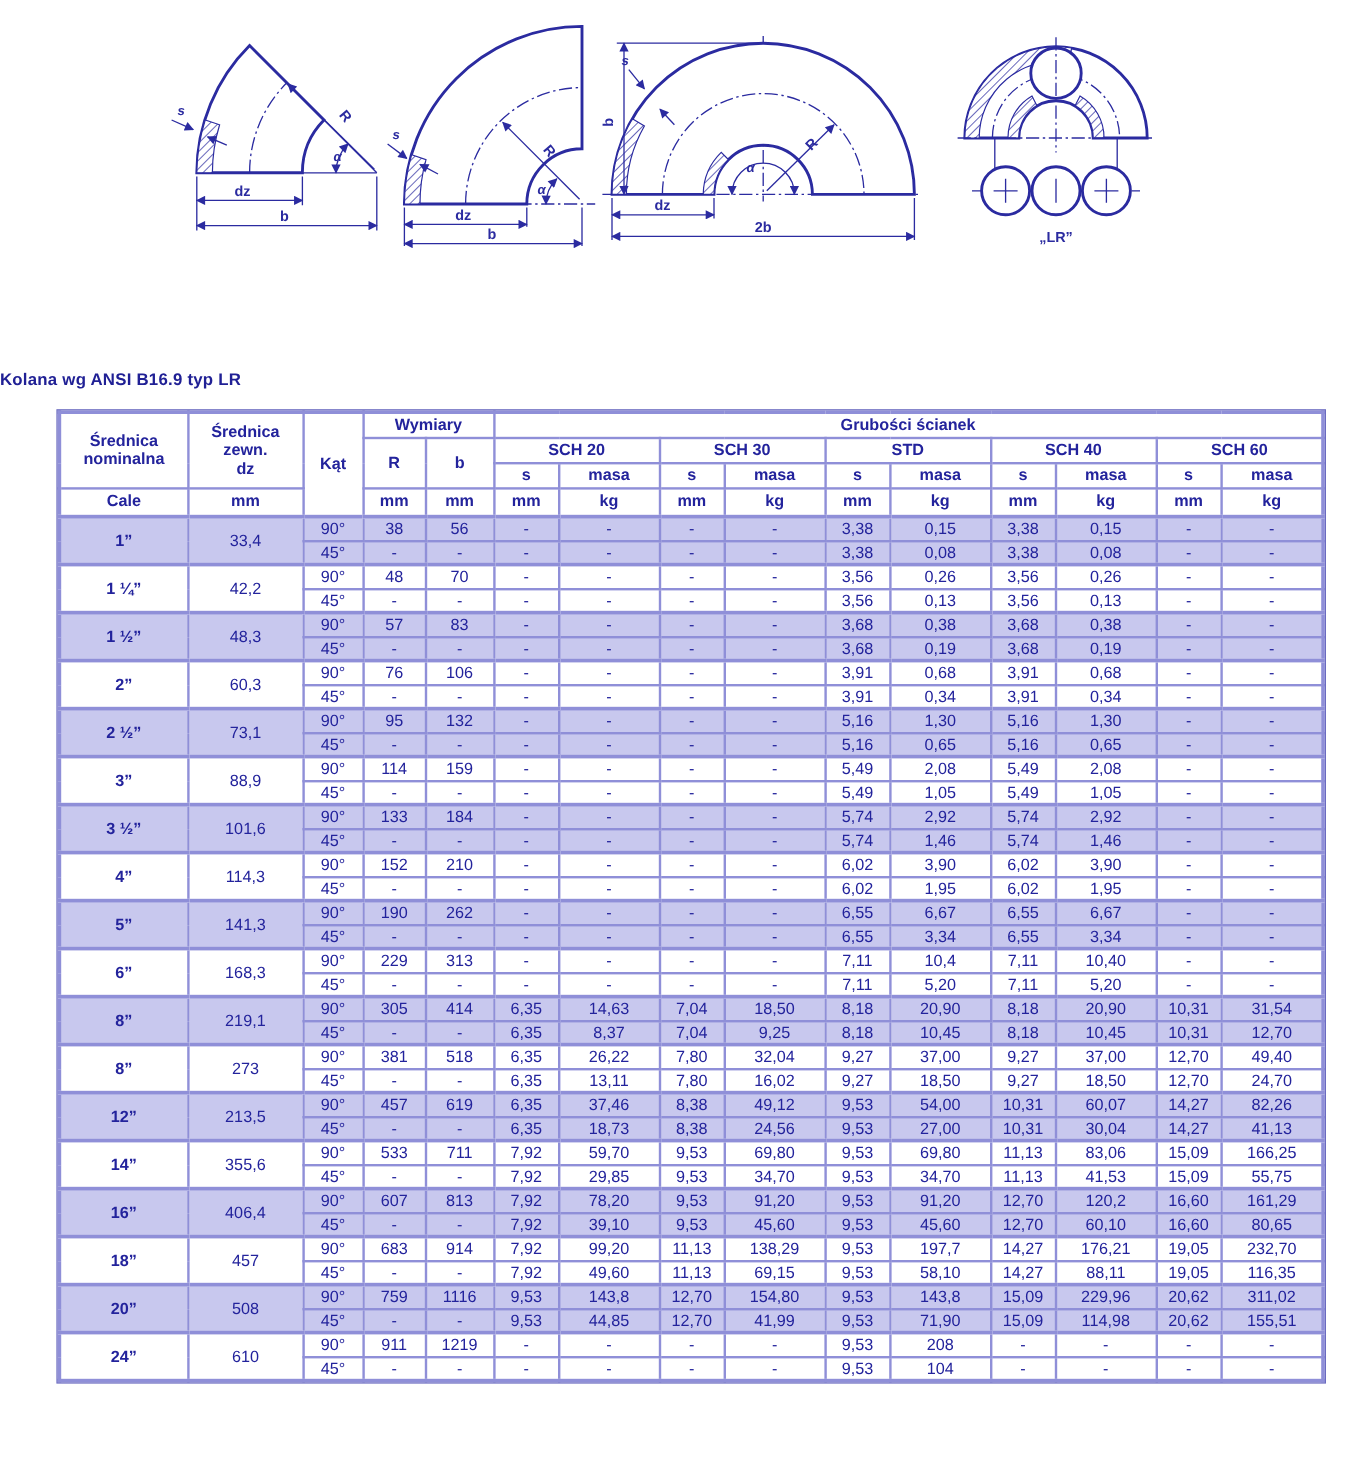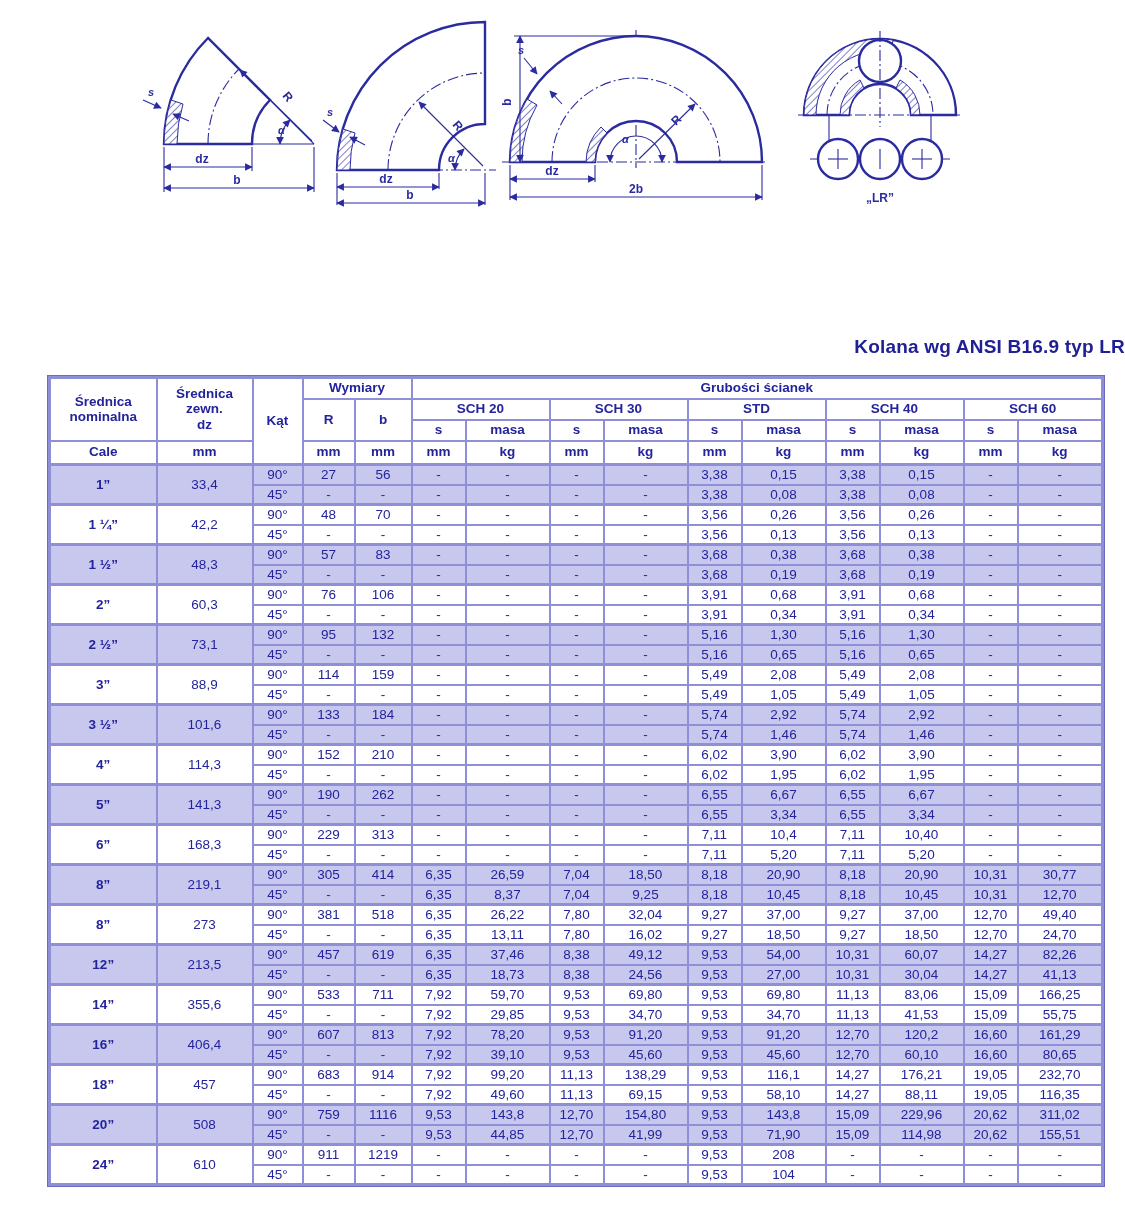--- a/index.html
+++ b/index.html
@@ -29,23 +29,23 @@
   .tk{stroke:var(--draw);stroke-width:2.4;fill:#ffffff;}
   .tn{stroke:var(--draw);stroke-width:1.1;fill:none;}
   .ht{stroke:var(--draw);stroke-width:1;}
   .dd{stroke-dasharray:11 3 2 3;}
   .dim{stroke:var(--draw);stroke-width:1.1;fill:none;}
   .drawings text{fill:var(--draw);font-family:"Liberation Sans",sans-serif;font-size:12px;font-weight:bold;}
   .drawings text.it{font-style:italic;font-weight:bold;font-size:11px;}
   .lr-label{font-size:14px;}
   
   .title{
-    margin-top:116px;
-    text-align:right;
-    font-size:19px;
+    margin-top:88px;
+    text-align:left;
+    font-size:14px;
     font-weight:bold;
     color:#202095;
     letter-spacing:0.2px;
   }
   
   table{
     border-collapse:collapse;
     table-layout:fixed;
     width:1053px;
     margin:18px 0 0 48px;
@@ -267,21 +267,21 @@
       <th>kg</th>
       <th>mm</th>
       <th>kg</th>
     </tr>
   </thead>
   <tbody>
       <tr class="shaded gs">
         <td class="size" rowspan="2">1”</td>
         <td rowspan="2">33,4</td>
         <td>90°</td>
-        <td>27</td>
+        <td>38</td>
         <td>56</td>
         <td>-</td>
         <td>-</td>
         <td>-</td>
         <td>-</td>
         <td>3,38</td>
         <td>0,15</td>
         <td>3,38</td>
         <td>0,15</td>
         <td>-</td>
@@ -590,29 +590,29 @@
         <td>-</td>
         <td>-</td>
       </tr>
       <tr class="shaded gs">
         <td class="size" rowspan="2">8”</td>
         <td rowspan="2">219,1</td>
         <td>90°</td>
         <td>305</td>
         <td>414</td>
         <td>6,35</td>
-        <td>26,59</td>
+        <td>14,63</td>
         <td>7,04</td>
         <td>18,50</td>
         <td>8,18</td>
         <td>20,90</td>
         <td>8,18</td>
         <td>20,90</td>
         <td>10,31</td>
-        <td>30,77</td>
+        <td>31,54</td>
       </tr>
       <tr class="shaded">
         <td>45°</td>
         <td>-</td>
         <td>-</td>
         <td>6,35</td>
         <td>8,37</td>
         <td>7,04</td>
         <td>9,25</td>
         <td>8,18</td>
@@ -754,21 +754,21 @@
         <td class="size" rowspan="2">18”</td>
         <td rowspan="2">457</td>
         <td>90°</td>
         <td>683</td>
         <td>914</td>
         <td>7,92</td>
         <td>99,20</td>
         <td>11,13</td>
         <td>138,29</td>
         <td>9,53</td>
-        <td>116,1</td>
+        <td>197,7</td>
         <td>14,27</td>
         <td>176,21</td>
         <td>19,05</td>
         <td>232,70</td>
       </tr>
       <tr>
         <td>45°</td>
         <td>-</td>
         <td>-</td>
         <td>7,92</td>

